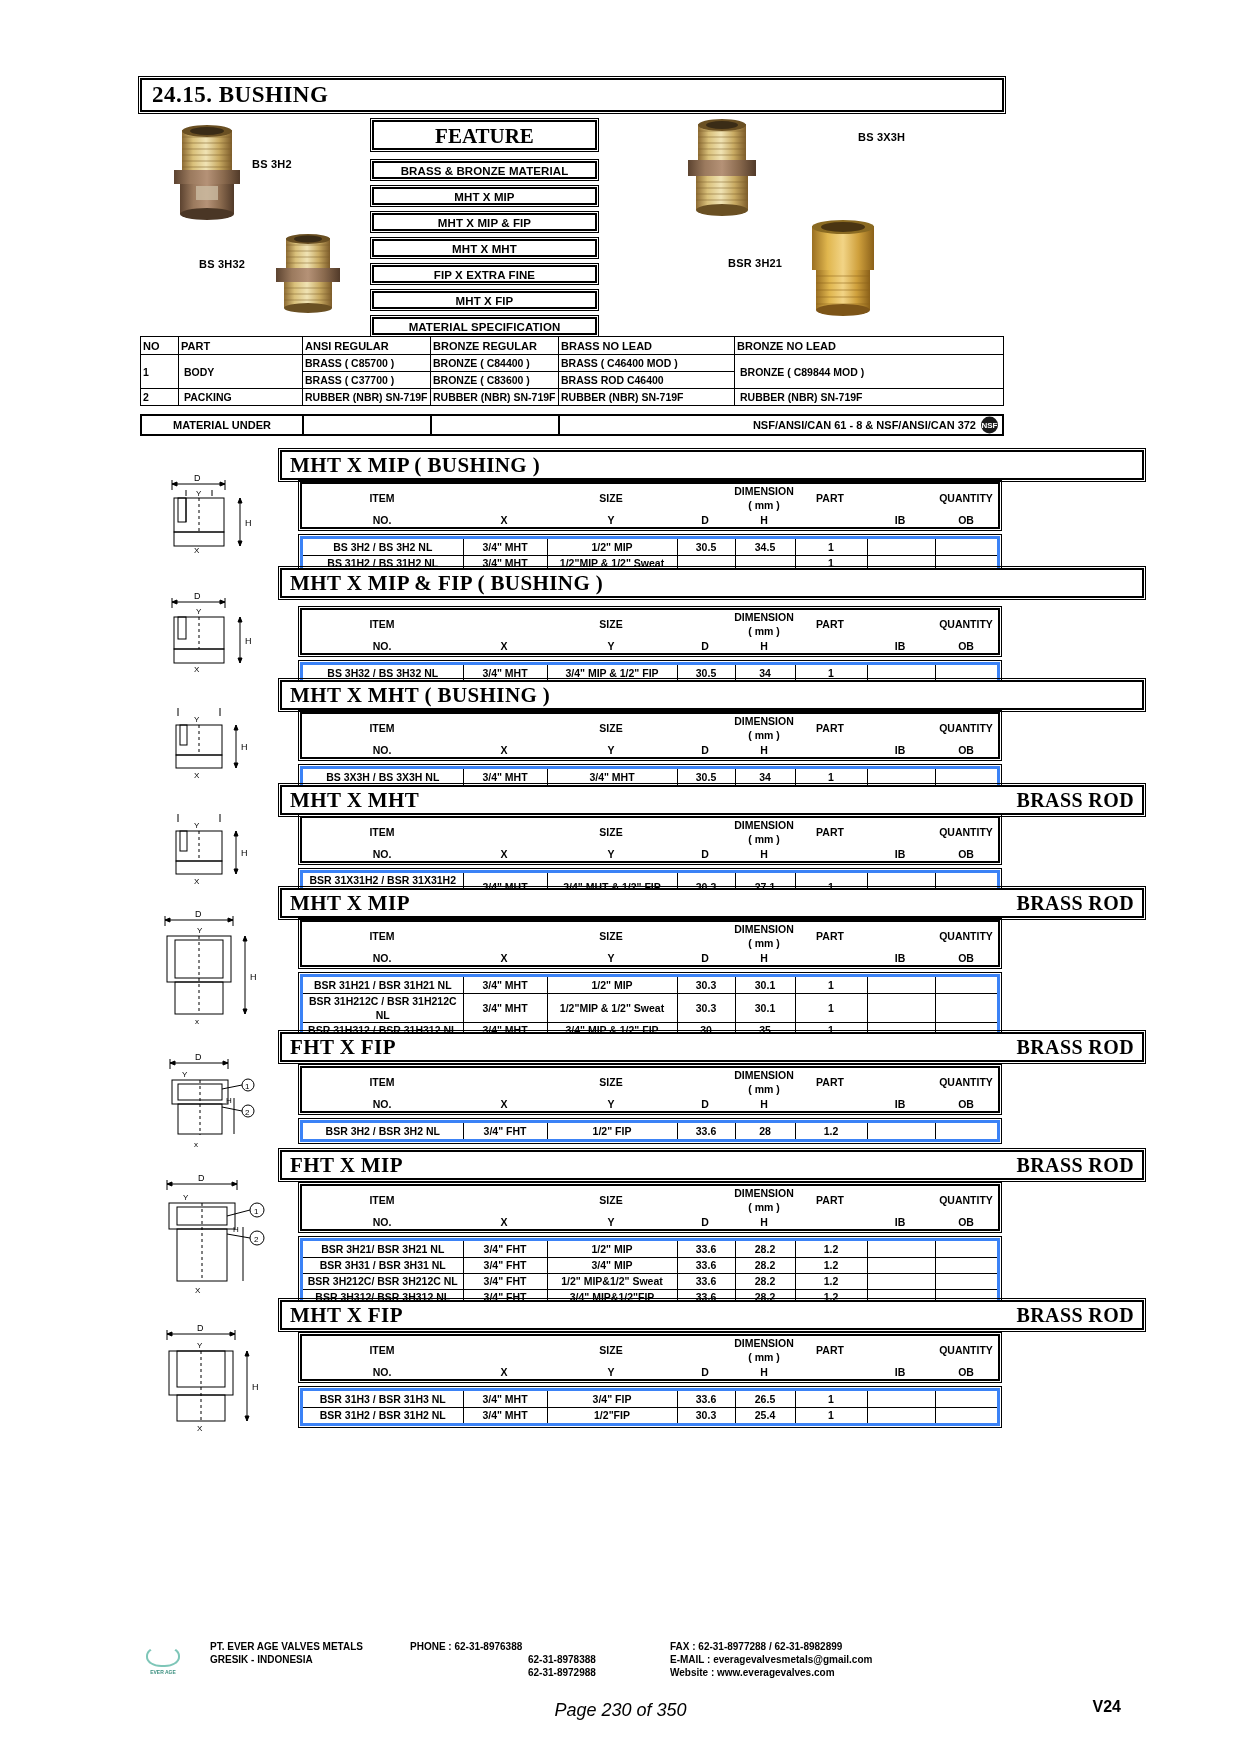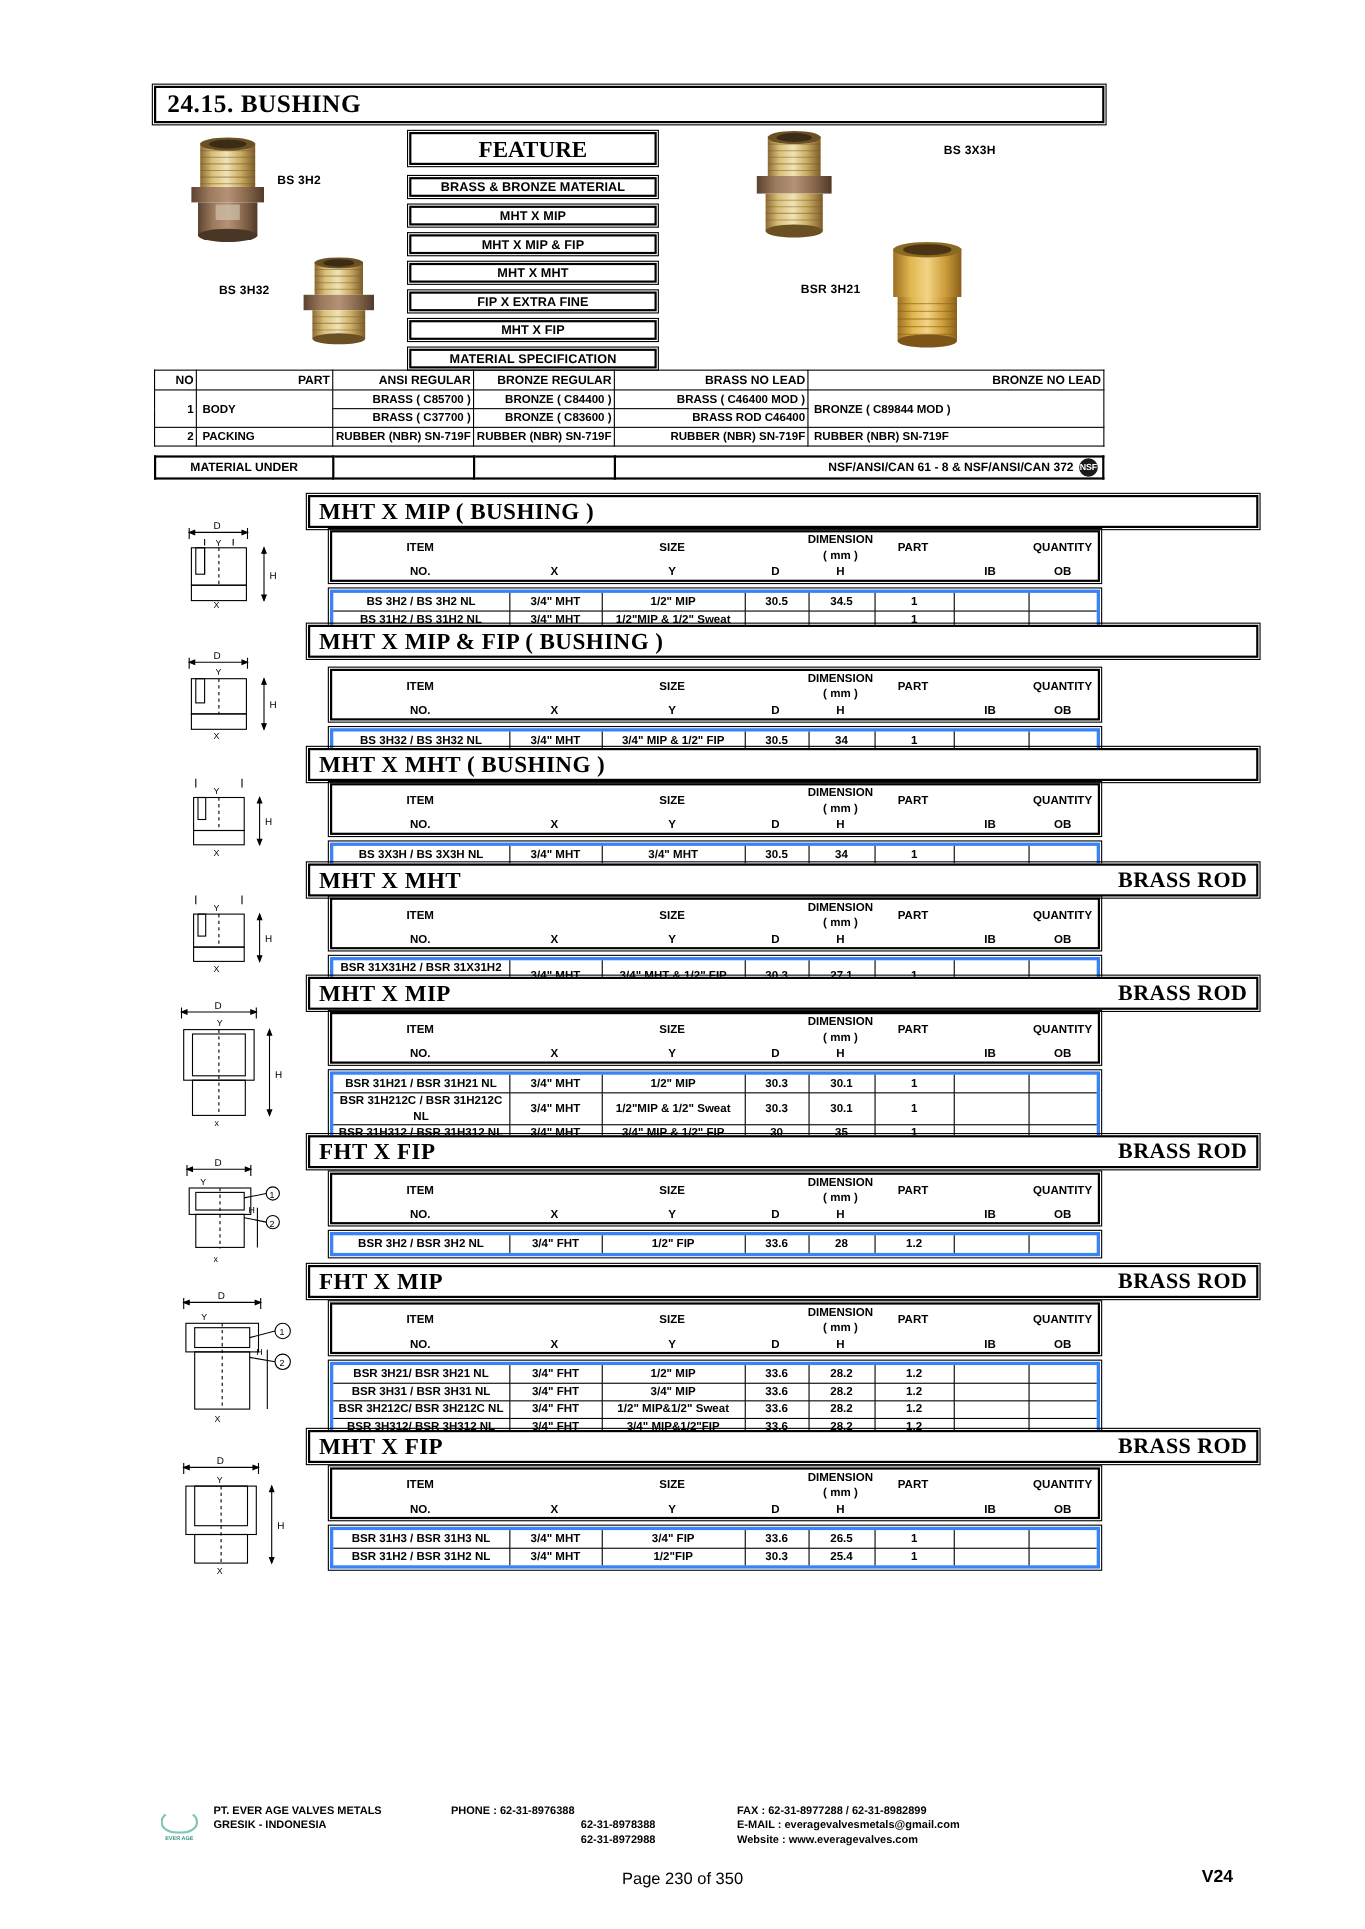--- a/index.html
+++ b/index.html
@@ -87,21 +87,21 @@
   
   #mat-table {
     position: absolute;
     left: 140px; top: 336px;
     width: 864px;
     border-collapse: collapse;
     font-size: 10.5px;
   }
   #mat-table td, #mat-table th {
     border: 1px solid #000;
-    text-align: right;
+    text-align: left;
     font-weight: bold;
     padding: 1px 2px;
     height: 17px;
     line-height: 14px;
   }
   #mat-table thead th { height: 18px; font-size: 11px; }
   #mat-table .left-al { text-align: left; padding-left: 5px; }
   #cert-table {
     position: absolute;
     left: 140px; top: 414px;
@@ -155,28 +155,28 @@
   .draw svg { display: block; }
 
   
   #footer {
     position: absolute;
     left: 140px; top: 1640px;
     width: 880px;
     font-size: 10px;
   }
   #footer .cols { display: flex; gap: 0; }
-  #footer .c1 { width: 270px; display: flex; gap: 8px; }
+  #footer .c1 { width: 270px; display: flex; gap: 24px; }
   #footer .c2 { width: 260px; }
   #footer .c3 { width: 340px; }
   #footer .line { line-height: 13px; font-weight: bold; }
   #footer .ind { padding-left: 118px; }
   #page-num {
     position: absolute; left: 0; top: 1700px; width: 1241px;
-    text-align: center; font-size: 15px;
+    text-align: center; font-size: 18px; font-style: italic;
   }
   #ver {
     position: absolute; right: 120px; top: 1698px;
     font-size: 16px; font-weight: bold;
   }
   .logo-mark {
     width: 46px; height: 40px;
     display: flex; flex-direction: column; align-items: center; justify-content: center;
   }
   .logo-mark .sw {

